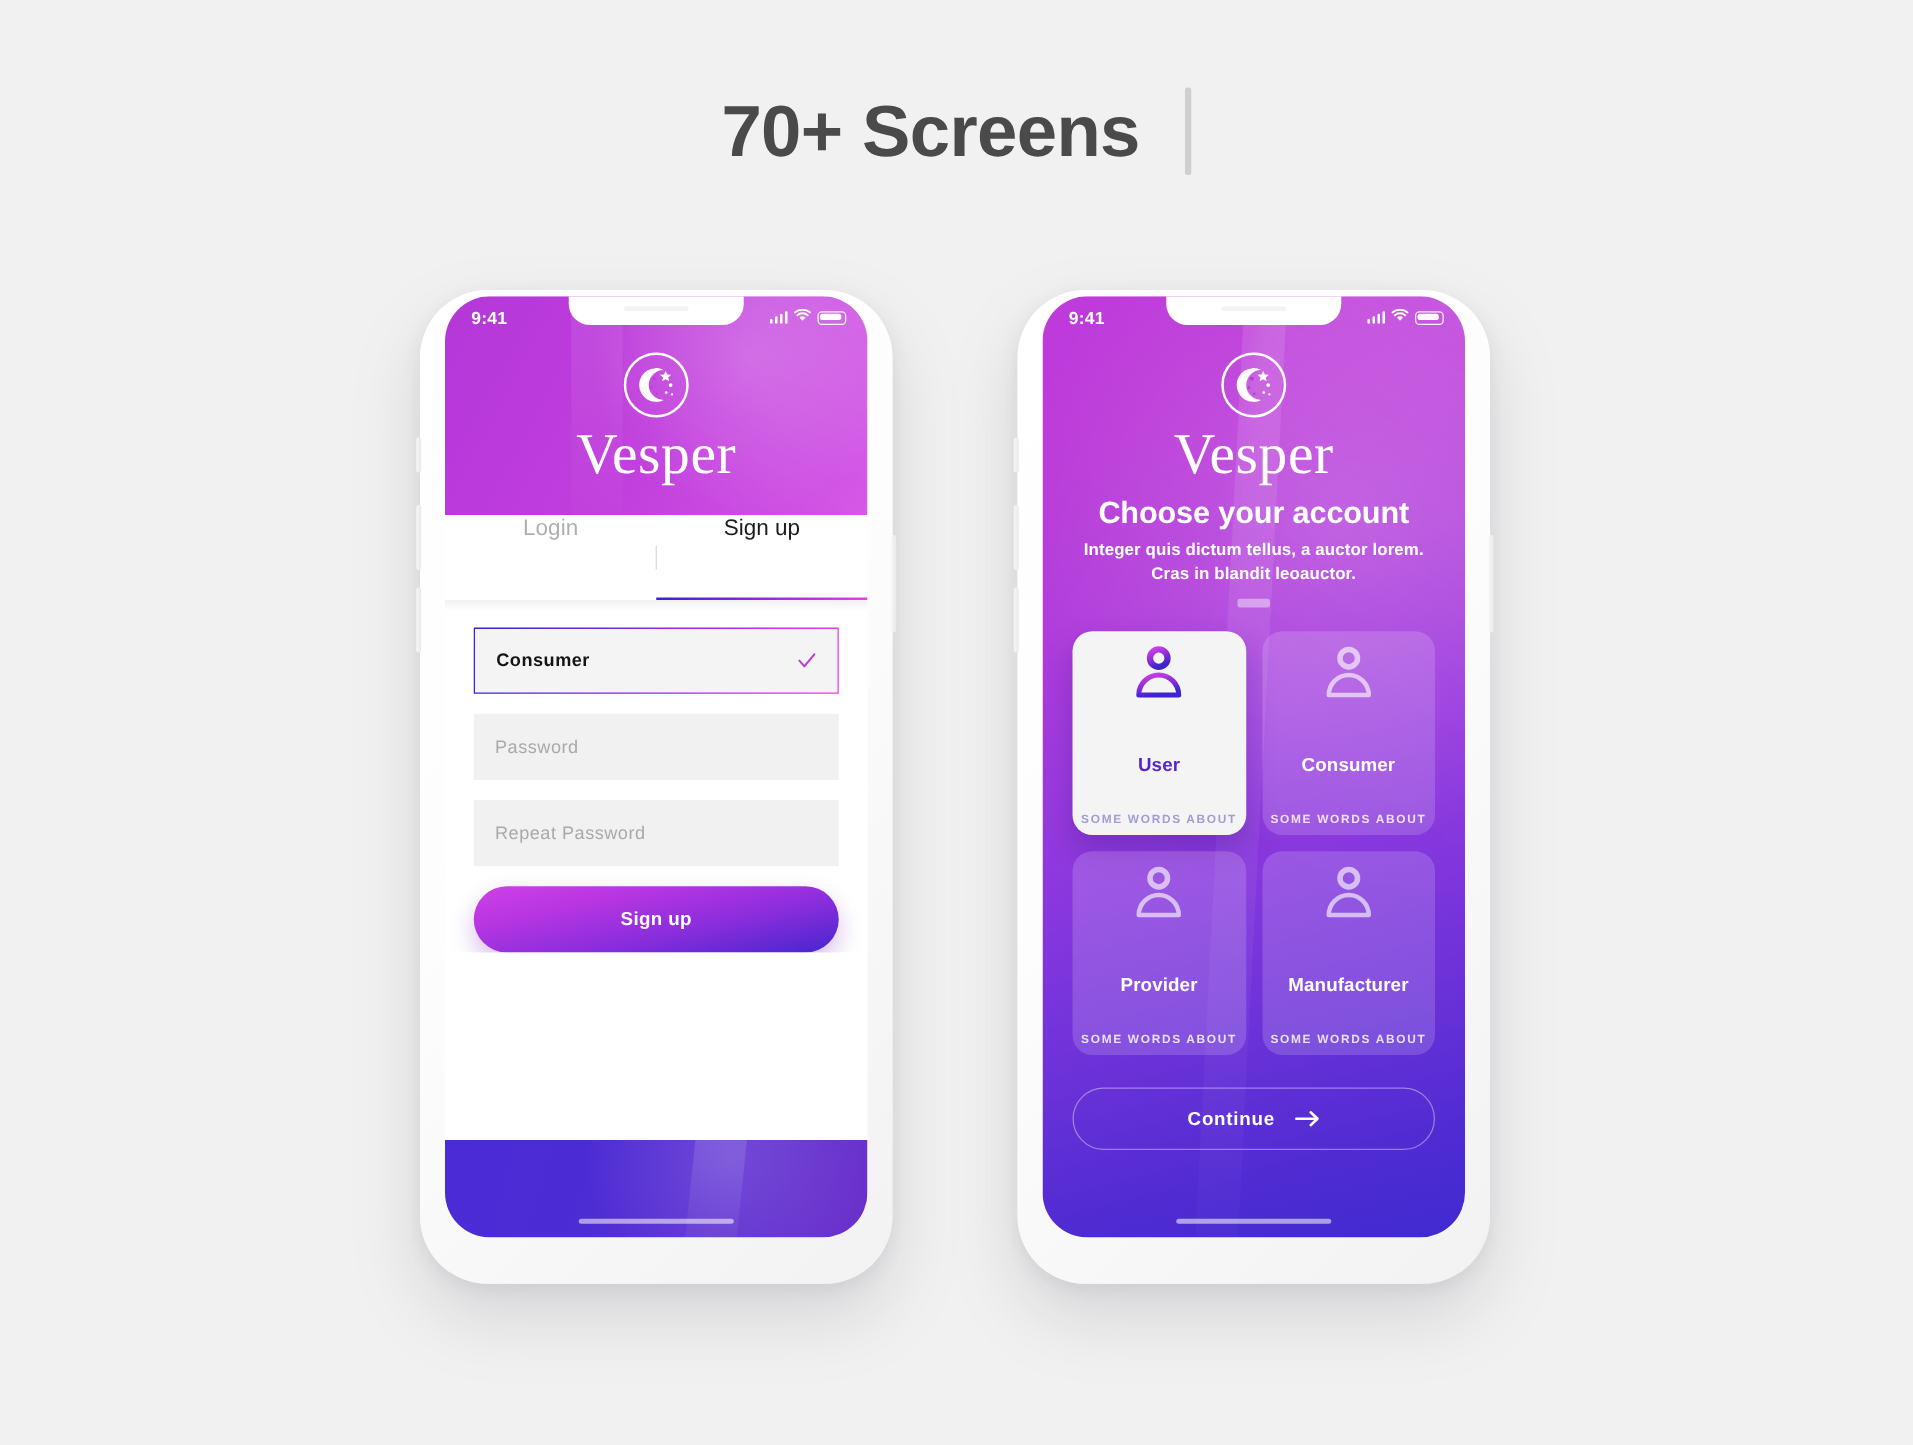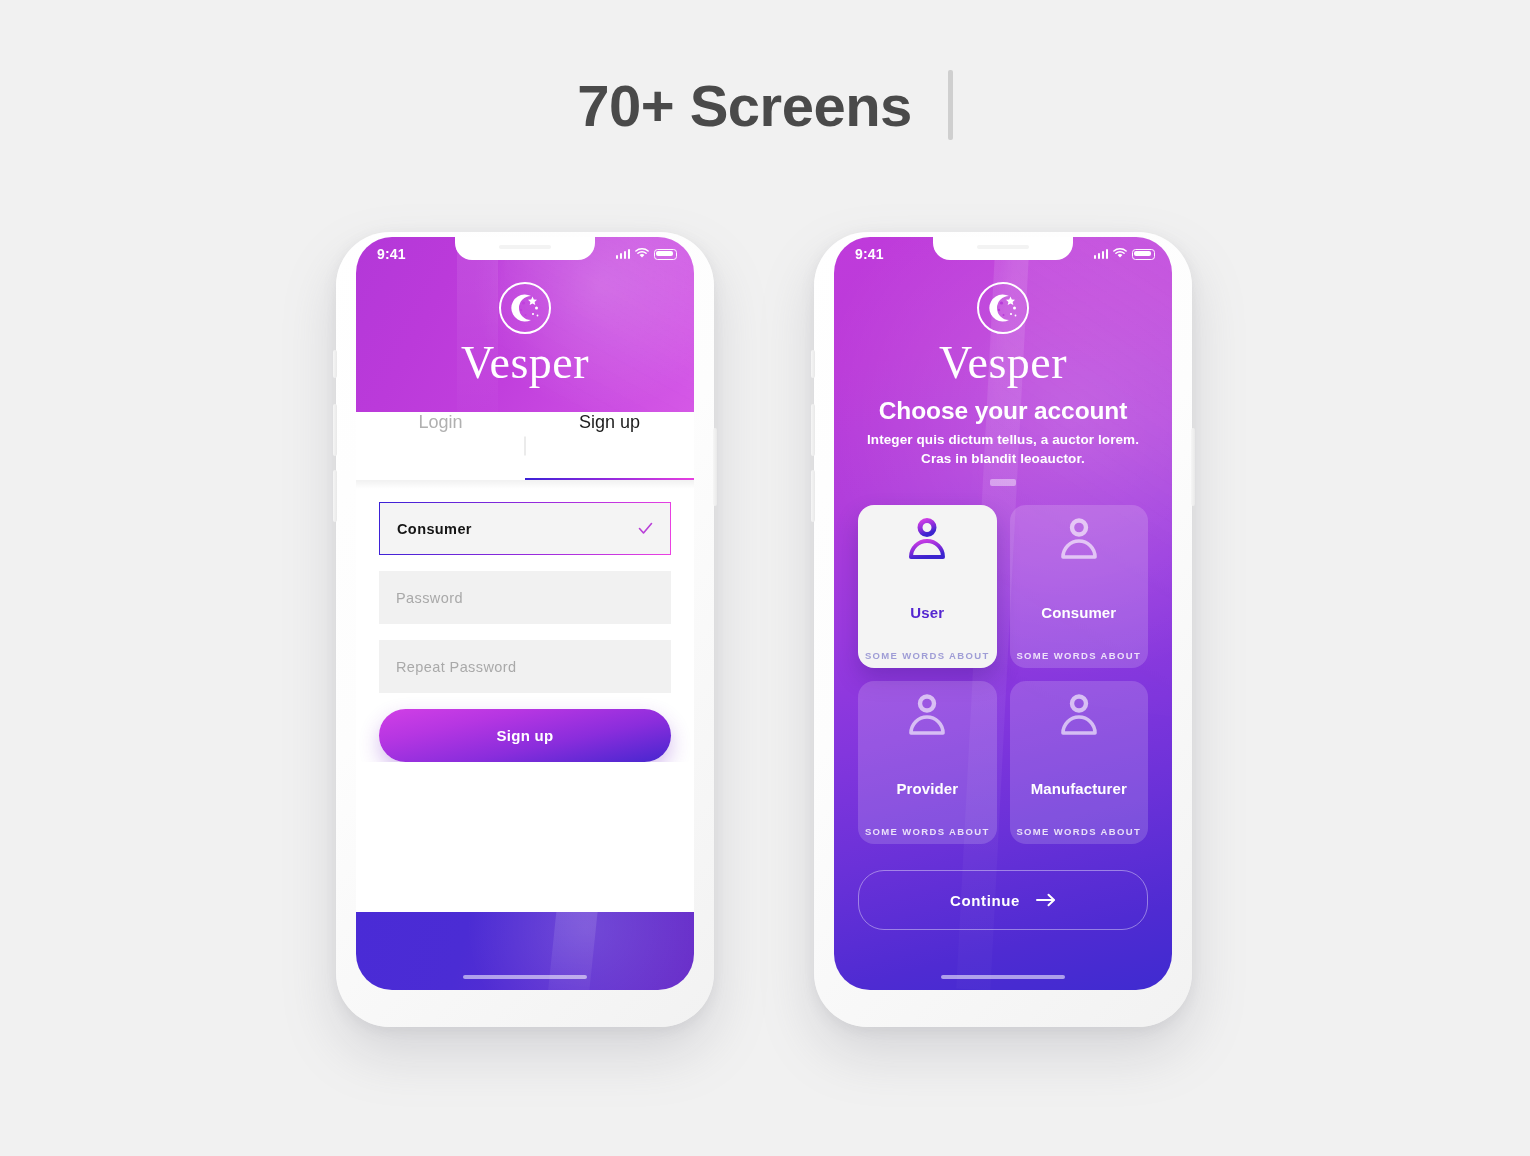--- a/index.html
+++ b/index.html
@@ -402,21 +402,21 @@
     color: rgba(255,255,255,0.82);
     font-size: 9.5px;
     font-weight: bold;
     letter-spacing: 1.35px;
     margin-top: 5px;
   }
   .card.selected .card-sub { color: #9f9dd6; }
 
   .continue {
     margin: 26px 24px 0 24px;
-    height: 60px;
+    height: 50px;
     border-radius: 26px;
     border: 1.5px solid rgba(255,255,255,0.40);
     display: flex;
     align-items: center;
     justify-content: center;
     gap: 16px;
     color: #fff;
     font-size: 15px;
     font-weight: bold;
     letter-spacing: 0.6px;

